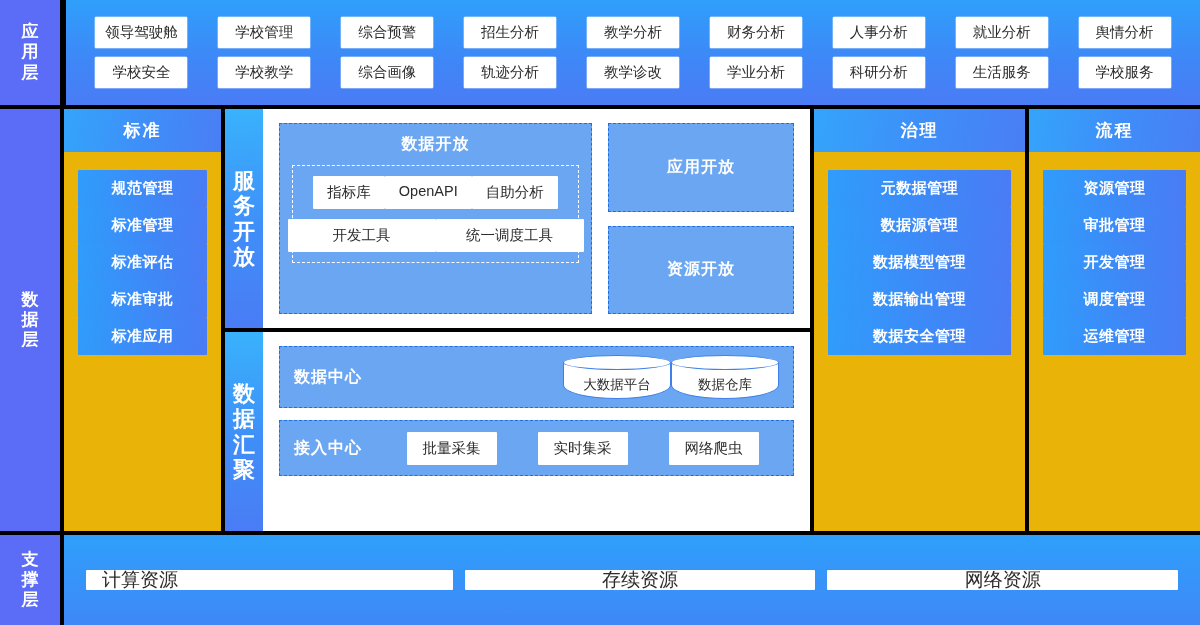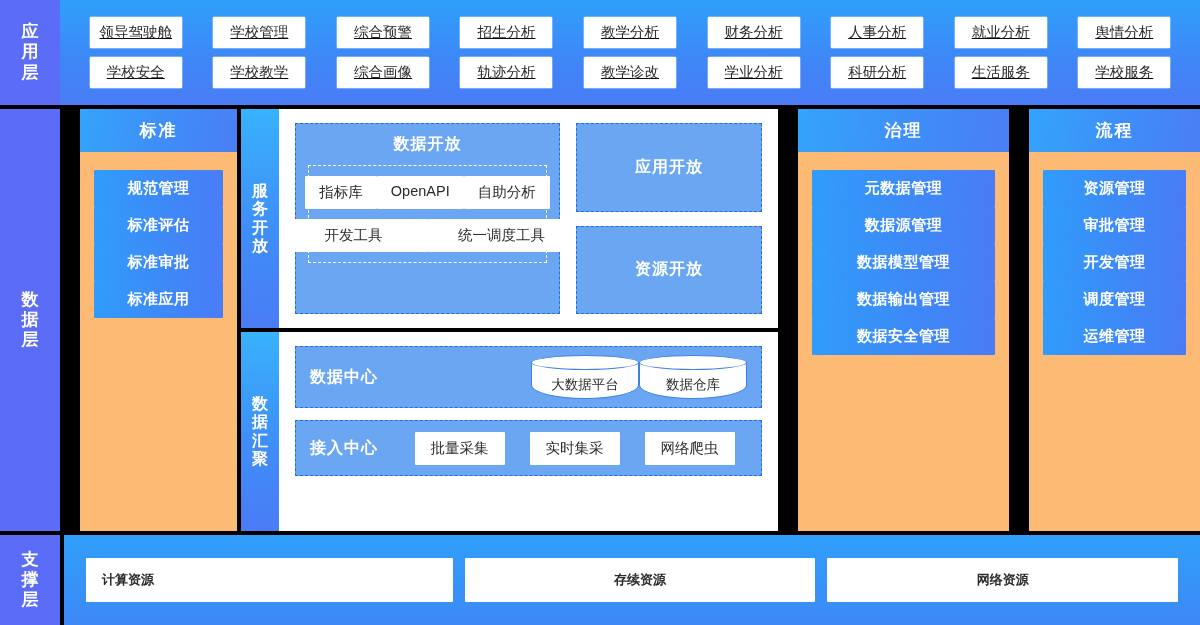--- a/index.html
+++ b/index.html
@@ -29,31 +29,30 @@
     text-align:center;
     flex:0 0 60px;
     width:60px;
   }
   .layer-label span{display:block;width:1em;word-break:break-all;}
 
   
   .app-layer{
     display:flex;
     height:105px;
-    gap:0;
+    gap:6px;
   }
   .app-body{
     flex:1;
     background:linear-gradient(180deg,#2f9ffb 0%,#3f86f7 60%,#4a7cf5 100%);
     display:flex;flex-direction:column;
     justify-content:center;
     gap:9px;
     padding:0 14px;
     box-sizing:border-box;
-    text-decoration:underline;
   }
   .app-row{
     display:flex;
     gap:0px;
     justify-content:space-between;
   }
   .app-cell{
     flex:1 1 0;
     display:flex;justify-content:center;
   }
@@ -78,24 +77,23 @@
   }
   .data-body{
     flex:1;
     display:flex;
     gap:4px;
     min-width:0;
   }
 
   
   .col-card{
-    background:#fdba74;
-    display:flex;flex-direction:column;
-    box-sizing:border-box;
-    margin-left:16px;
+    background:#eab308;
+    display:flex;flex-direction:column;
+    box-sizing:border-box;
   }
   .col-head{
     background:linear-gradient(100deg,#34a4fb 0%,#3f8df8 55%,#4a7ef5 100%);
     color:#fff;
     font-size:17px;font-weight:700;
     letter-spacing:2px;
     text-align:center;
     padding:10px 0;
     flex:0 0 auto;
   }
@@ -130,21 +128,21 @@
   .sect{
     background:#ffffff;
     display:flex;
     box-sizing:border-box;
     min-height:0;
   }
   .sect-label{
     flex:0 0 38px;
     background:linear-gradient(180deg,#39b2fc 0%,#3f8ef8 55%,#4a7cf5 100%);
     color:#ffffff;
-    font-size:16px;font-weight:700;
+    font-size:22px;font-weight:700;
     display:flex;align-items:center;justify-content:center;
     line-height:1.15;
     letter-spacing:1px;
   }
   .sect-label span{display:block;width:1em;word-break:break-all;text-align:center;}
   .sect-body{
     flex:1;
     padding:14px 16px;
     display:flex;
     box-sizing:border-box;
@@ -272,26 +270,25 @@
     flex:1;
     background:linear-gradient(180deg,#2f9ffb 0%,#3f88f7 100%);
     display:flex;align-items:center;
     gap:12px;
     padding:0 22px;
     box-sizing:border-box;
   }
   .sup-chip{
     background:#ffffff;
     color:#2b2b2b;
-    font-size:13px;
-    height:44px;
+    font-size:19px;
+    height:20px;
     display:flex;align-items:center;
     flex:1;
     border-radius:1px;
-    font-weight:bold;
   }
   .sup-chip.left{justify-content:flex-start;padding-left:16px;}
   .sup-chip.center{justify-content:center;}
 </style>
 </head>
 <body>
 
 <div class="page">
 
   <div class="app-layer">
@@ -364,20 +361,21 @@
     <div class="layer-label">
       <span>数据层</span>
     </div>
 
     <div class="data-body">
 
       <div class="col-card col-standard">
         <div class="col-head">标准</div>
         <div class="col-list">
           <div class="col-btn">规范管理</div>
+          <div class="col-btn">标准管理</div>
           <div class="col-btn">标准评估</div>
           <div class="col-btn">标准审批</div>
           <div class="col-btn">标准应用</div>
         </div>
       </div>
 
       <div class="center-stack">
 
         <div class="sect" style="flex:0 0 219px;">
           <div class="sect-label">

